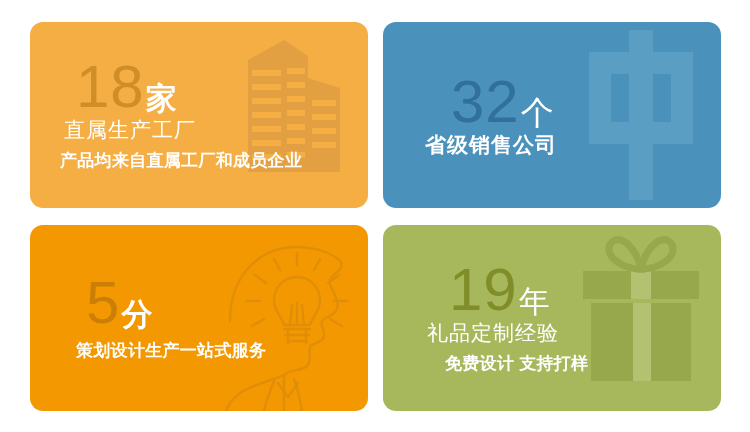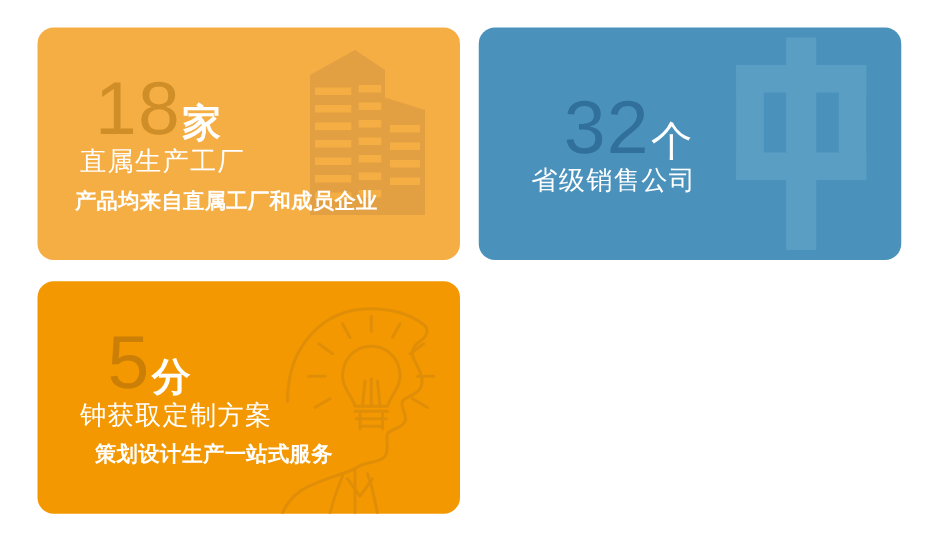--- a/index.html
+++ b/index.html
@@ -99,21 +99,21 @@
   }
 
   
   .c-factory  { background: #f5ae43; }
   .c-factory  .num { color: #cf8e27; }
 
   .c-branch   { background: #4a92bc; }
   .c-branch   .num { color: #30709a; text-align: right; }
   .c-branch   .unit { font-weight: 400; font-size: 33px; }
   .c-branch   .numline { padding-left: 52px; }
-  .c-branch   .title { padding-left: 26px; }
+  .c-branch   .title { padding-left: 26px; font-weight: bold; }
   .c-branch   .subtitle { padding-left: 22px; }
 
   .c-speed    { background: #f39800; }
   .c-speed    .num { color: #cc7f07; }
   .c-speed    .unit { font-weight: 700; }
   .c-speed    .numline { padding-left: 40px; }
   .c-speed    .title { padding-left: 18px; }
   .c-speed    .subtitle { padding-left: 30px; font-family: Liberation Serif, serif; }
 
   .c-years    { background: #a7b85c; }
@@ -239,20 +239,50 @@
             <path d="M52 94 L40 101"></path>
             <path d="M118 94 L130 101"></path>
           </g>
         </svg>
       </div>
       <div class="content">
         <div class="numline">
           <span class="num">5</span>
           <span class="unit">分</span>
         </div>
-        <div class="title">钟获取定制方案</div>
         <div class="subtitle">策划设计生产一站式服务</div>
       </div>
     </div>
 
+    <div class="card c-years">
+      <div class="wm">
+        <svg viewBox="0 0 150 186" preserveAspectRatio="xMidYMid meet" aria-hidden="true">
+          <g fill="#97a84c">
+
+            <rect x="18" y="46" width="116" height="28"></rect>
+
+            <rect x="26" y="78" width="100" height="78"></rect>
+          </g>
+          <g fill="#b3c271">
+
+            <rect x="66" y="46" width="20" height="28"></rect>
+
+            <rect x="68" y="78" width="18" height="78"></rect>
+          </g>
+
+          <g fill="none" stroke="#97a84c" stroke-width="7">
+            <path d="M74 44 C62 44 46 36 44 26 C43 18 50 12 58 16 C68 21 74 34 76 44 Z"></path>
+            <path d="M78 44 C90 44 106 36 108 26 C109 18 102 12 94 16 C84 21 78 34 76 44 Z"></path>
+          </g>
+        </svg>
+      </div>
+      <div class="content">
+        <div class="numline">
+          <span class="num">19</span>
+          <span class="unit">年</span>
+        </div>
+        <div class="title">礼品定制经验</div>
+        <div class="subtitle">免费设计 支持打样</div>
+      </div>
+    </div>
 
   </div>
 </div>
 
 </body></html>

